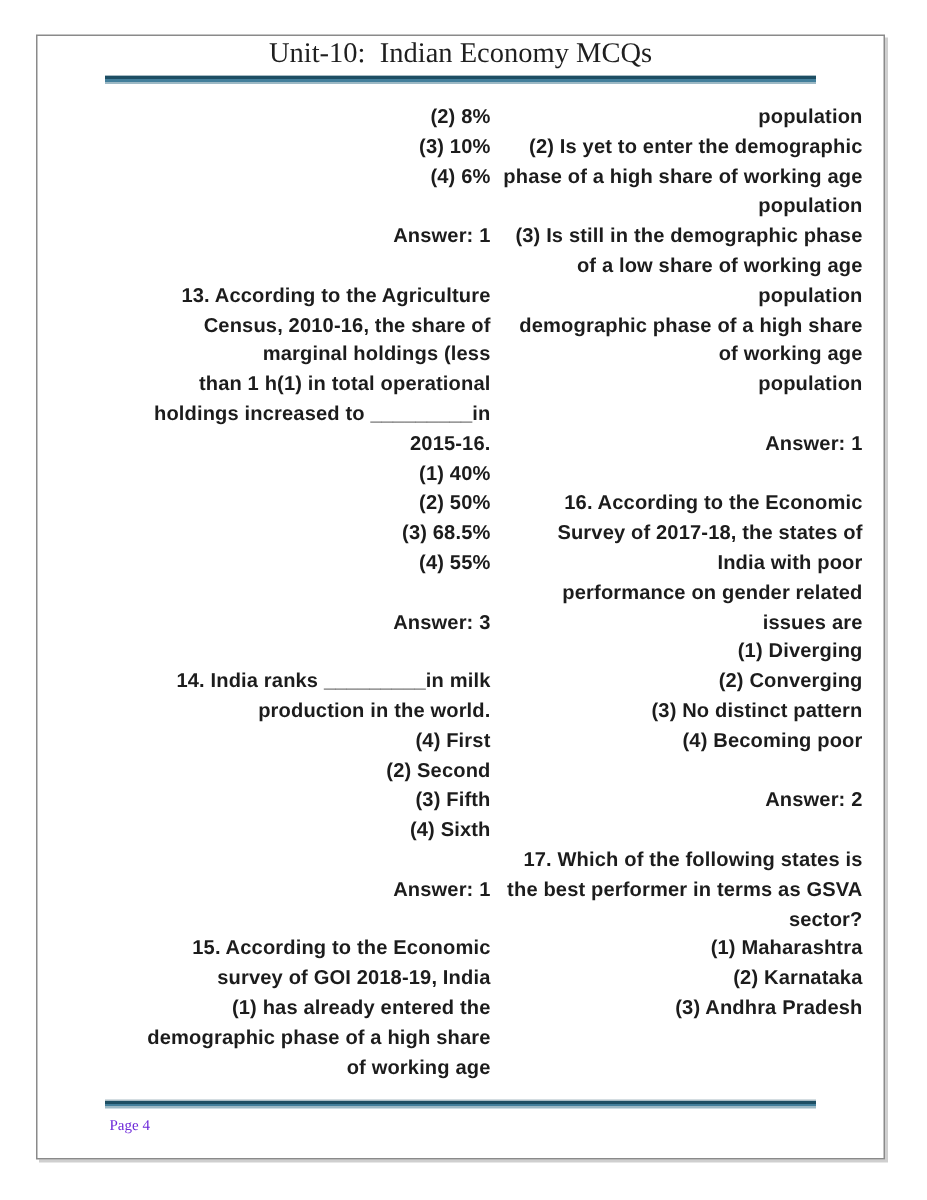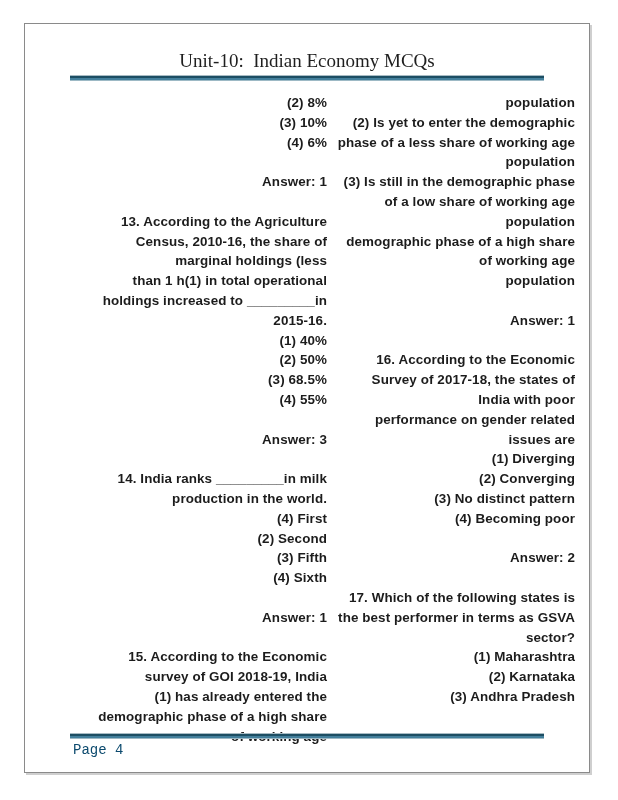--- a/index.html
+++ b/index.html
@@ -14,21 +14,21 @@
   body{
     width:618px;height:800px;background:#ffffff;position:relative;
     font-family:"Liberation Sans",sans-serif;overflow:hidden;
   }
   .page{
     position:absolute;left:24px;top:23px;width:566px;height:750px;
     background:#ffffff;border:1px solid var(--border-color);
     box-shadow:2px 2px 0 #cfcfcf;box-sizing:border-box;
   }
   .doc-title{
-    margin-top:25px;text-align:center;
+    margin-top:0;text-align:center;
     font-family:"Liberation Serif","DejaVu Serif",serif;
     font-size:19px;line-height:24px;color:#1f1f1f;white-space:pre;
   }
   .rule{
     height:6px;margin:0 45px;
     background:linear-gradient(180deg,
       var(--accent-top) 0%, var(--accent-top) 14%,
       var(--accent-dark) 14%, var(--accent-dark) 48%,
       var(--accent-mid) 48%, var(--accent-mid) 76%,
       var(--accent-light) 76%, var(--accent-light) 100%);
@@ -38,22 +38,22 @@
   .col{flex:none;}
   .col-left{width:254px;}
   .col-right{width:248px;}
   .line{
     height:19.8px;line-height:19.8px;font-size:13.4px;font-weight:700;
     color:var(--text-color);white-space:nowrap;letter-spacing:0.1px;
   }
   .footer{position:absolute;left:0;right:0;bottom:13px;}
   .page-number{
     margin:3px 0 0 48px;
-    font-family:Liberation Mono, monospace;
-    font-size:14px;line-height:17px;color:#0c4a6e;
+    font-family:Liberation Serif, serif;
+    font-size:10px;line-height:17px;color:#6d28d9;
   }
 </style>
 </head>
 <body>
 
 <div class="page">
   <div class="header">
     <div class="doc-title">Unit-10:  Indian Economy MCQs</div>
     <div class="rule"></div>
   </div>
@@ -90,21 +90,21 @@
         <div class="line">&nbsp;</div>
         <div class="line">15. According to the Economic</div>
         <div class="line">survey of GOI 2018-19, India</div>
         <div class="line">(1) has already entered the</div>
         <div class="line">demographic phase of a high share</div>
         <div class="line">of working age</div>
       </div>
     <div class="col col-right">
         <div class="line">population</div>
         <div class="line">(2) Is yet to enter the demographic</div>
-        <div class="line">phase of a less share of working age</div>
+        <div class="line">phase of a high share of working age</div>
         <div class="line">population</div>
         <div class="line">(3) Is still in the demographic phase</div>
         <div class="line">of a low share of working age</div>
         <div class="line">population</div>
         <div class="line">demographic phase of a high share</div>
         <div class="line">of working age</div>
         <div class="line">population</div>
         <div class="line">&nbsp;</div>
         <div class="line">Answer: 1</div>
         <div class="line">&nbsp;</div>

